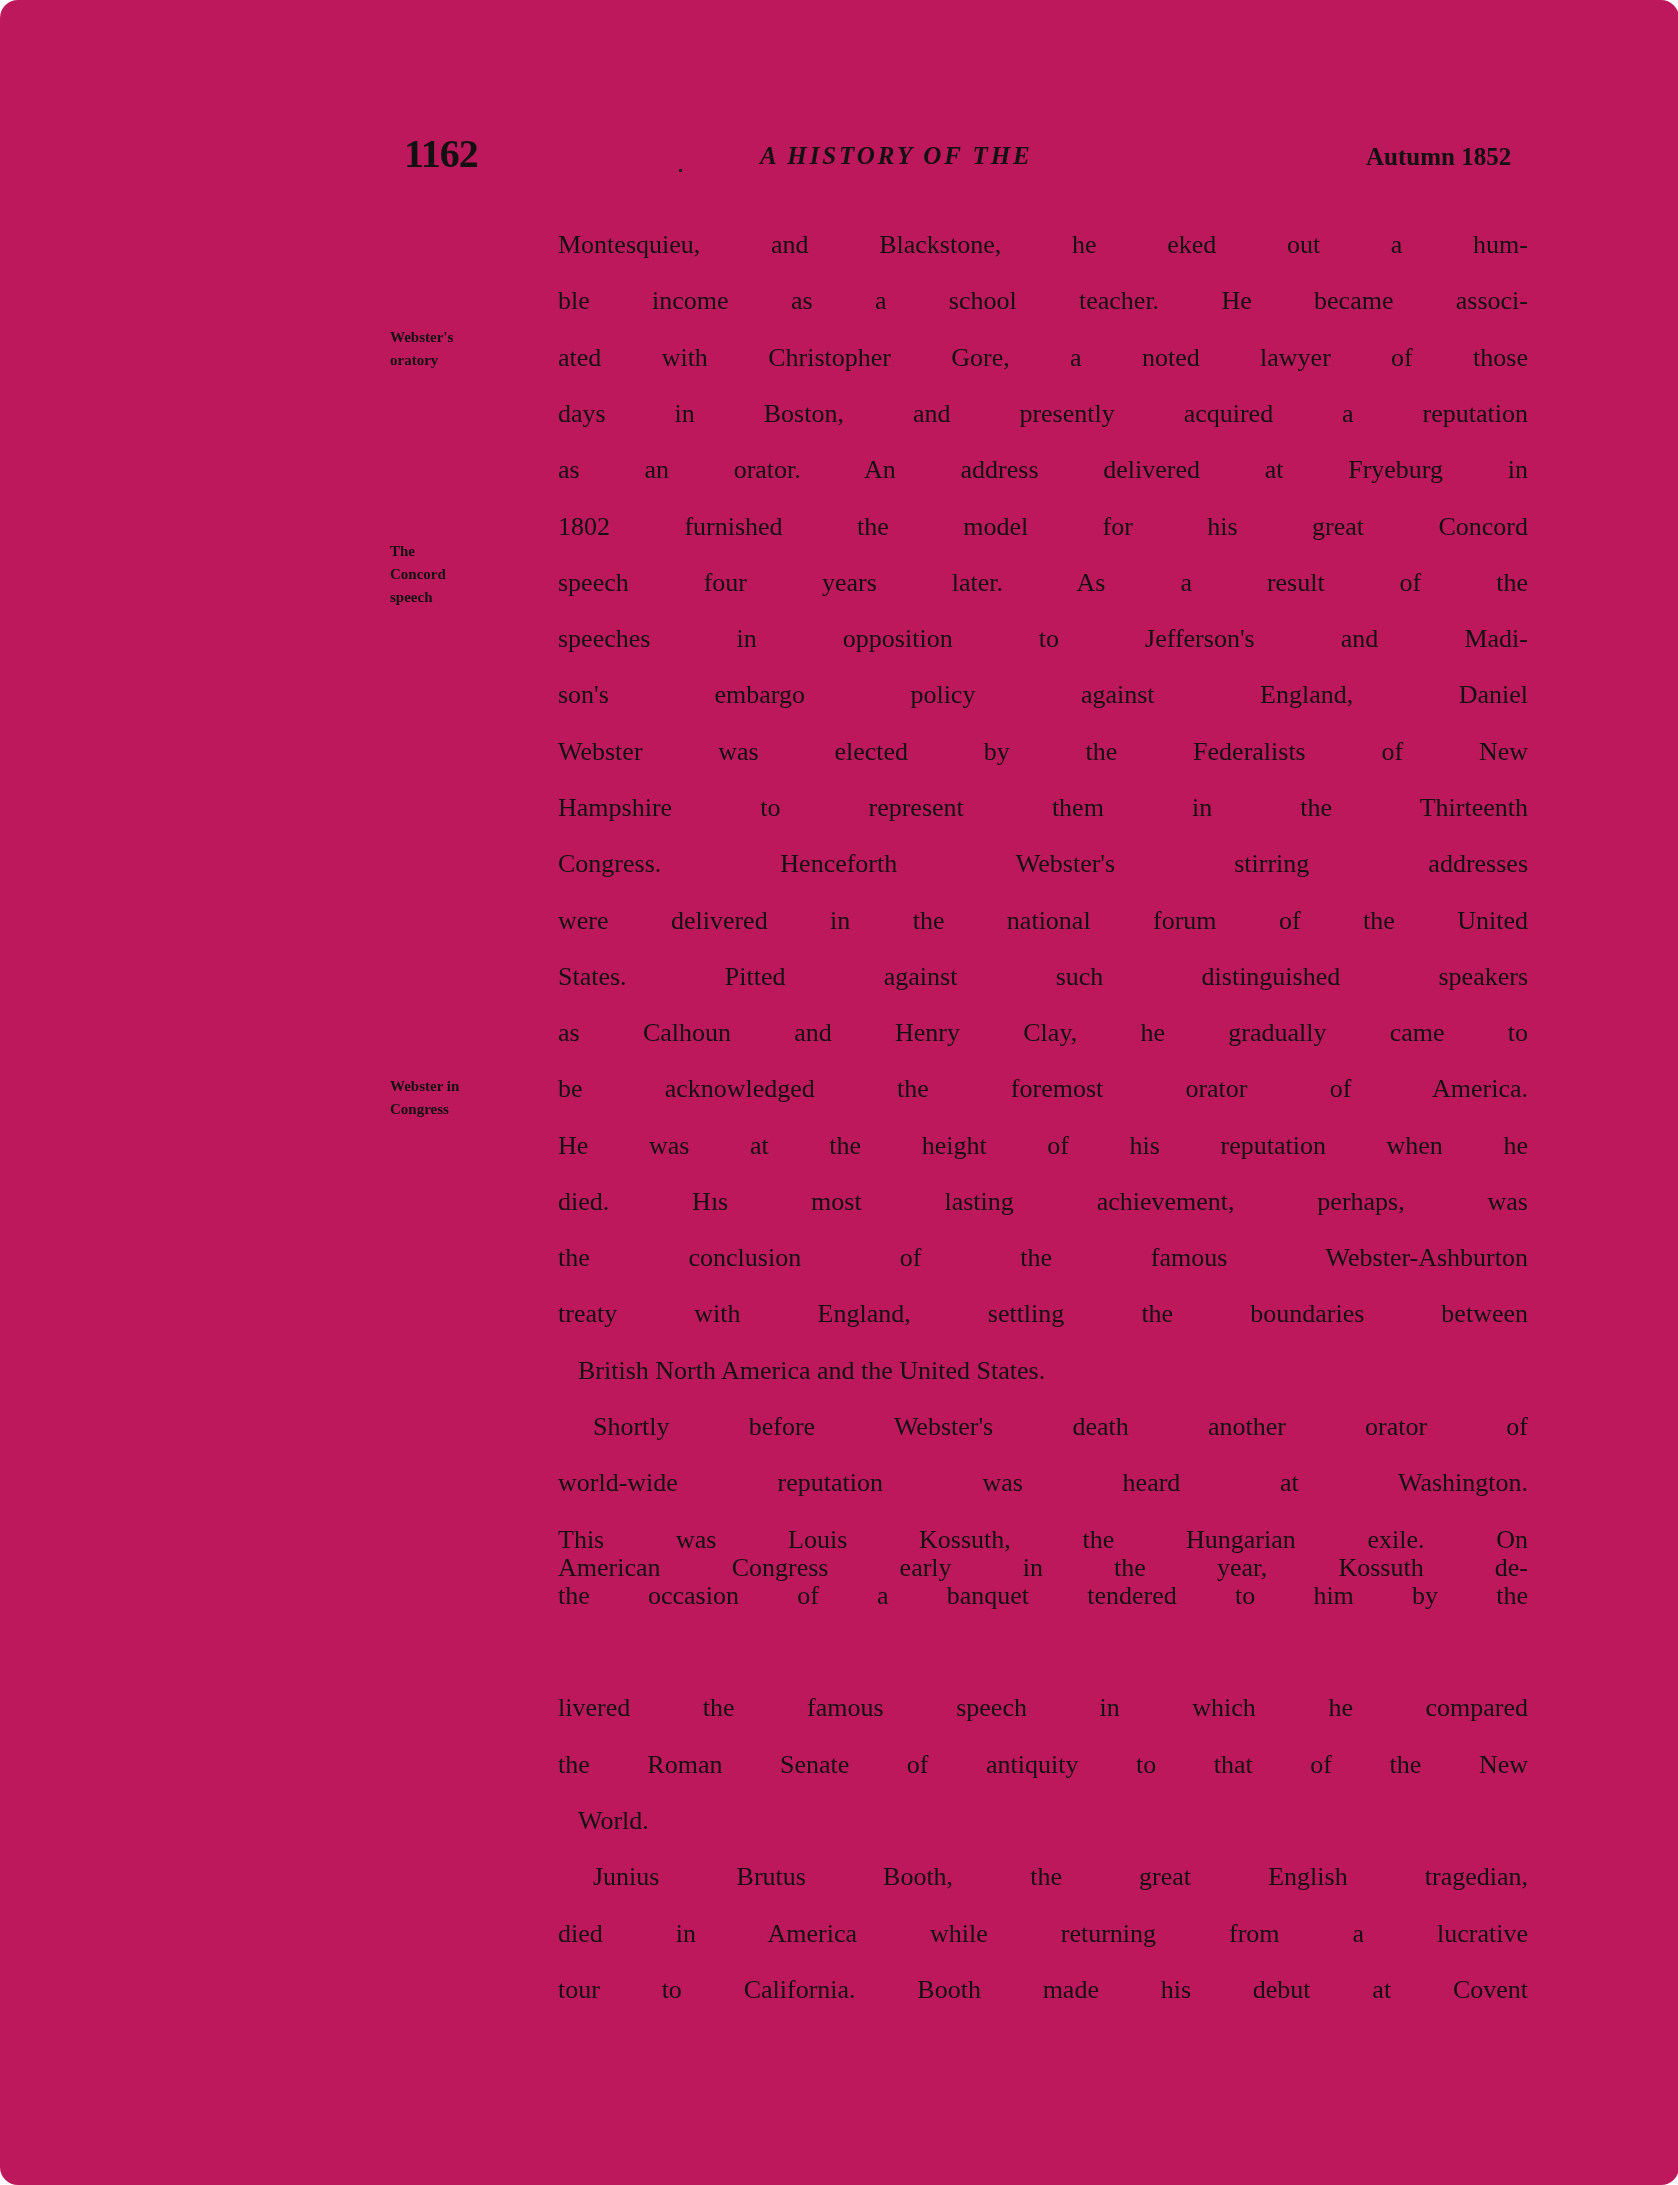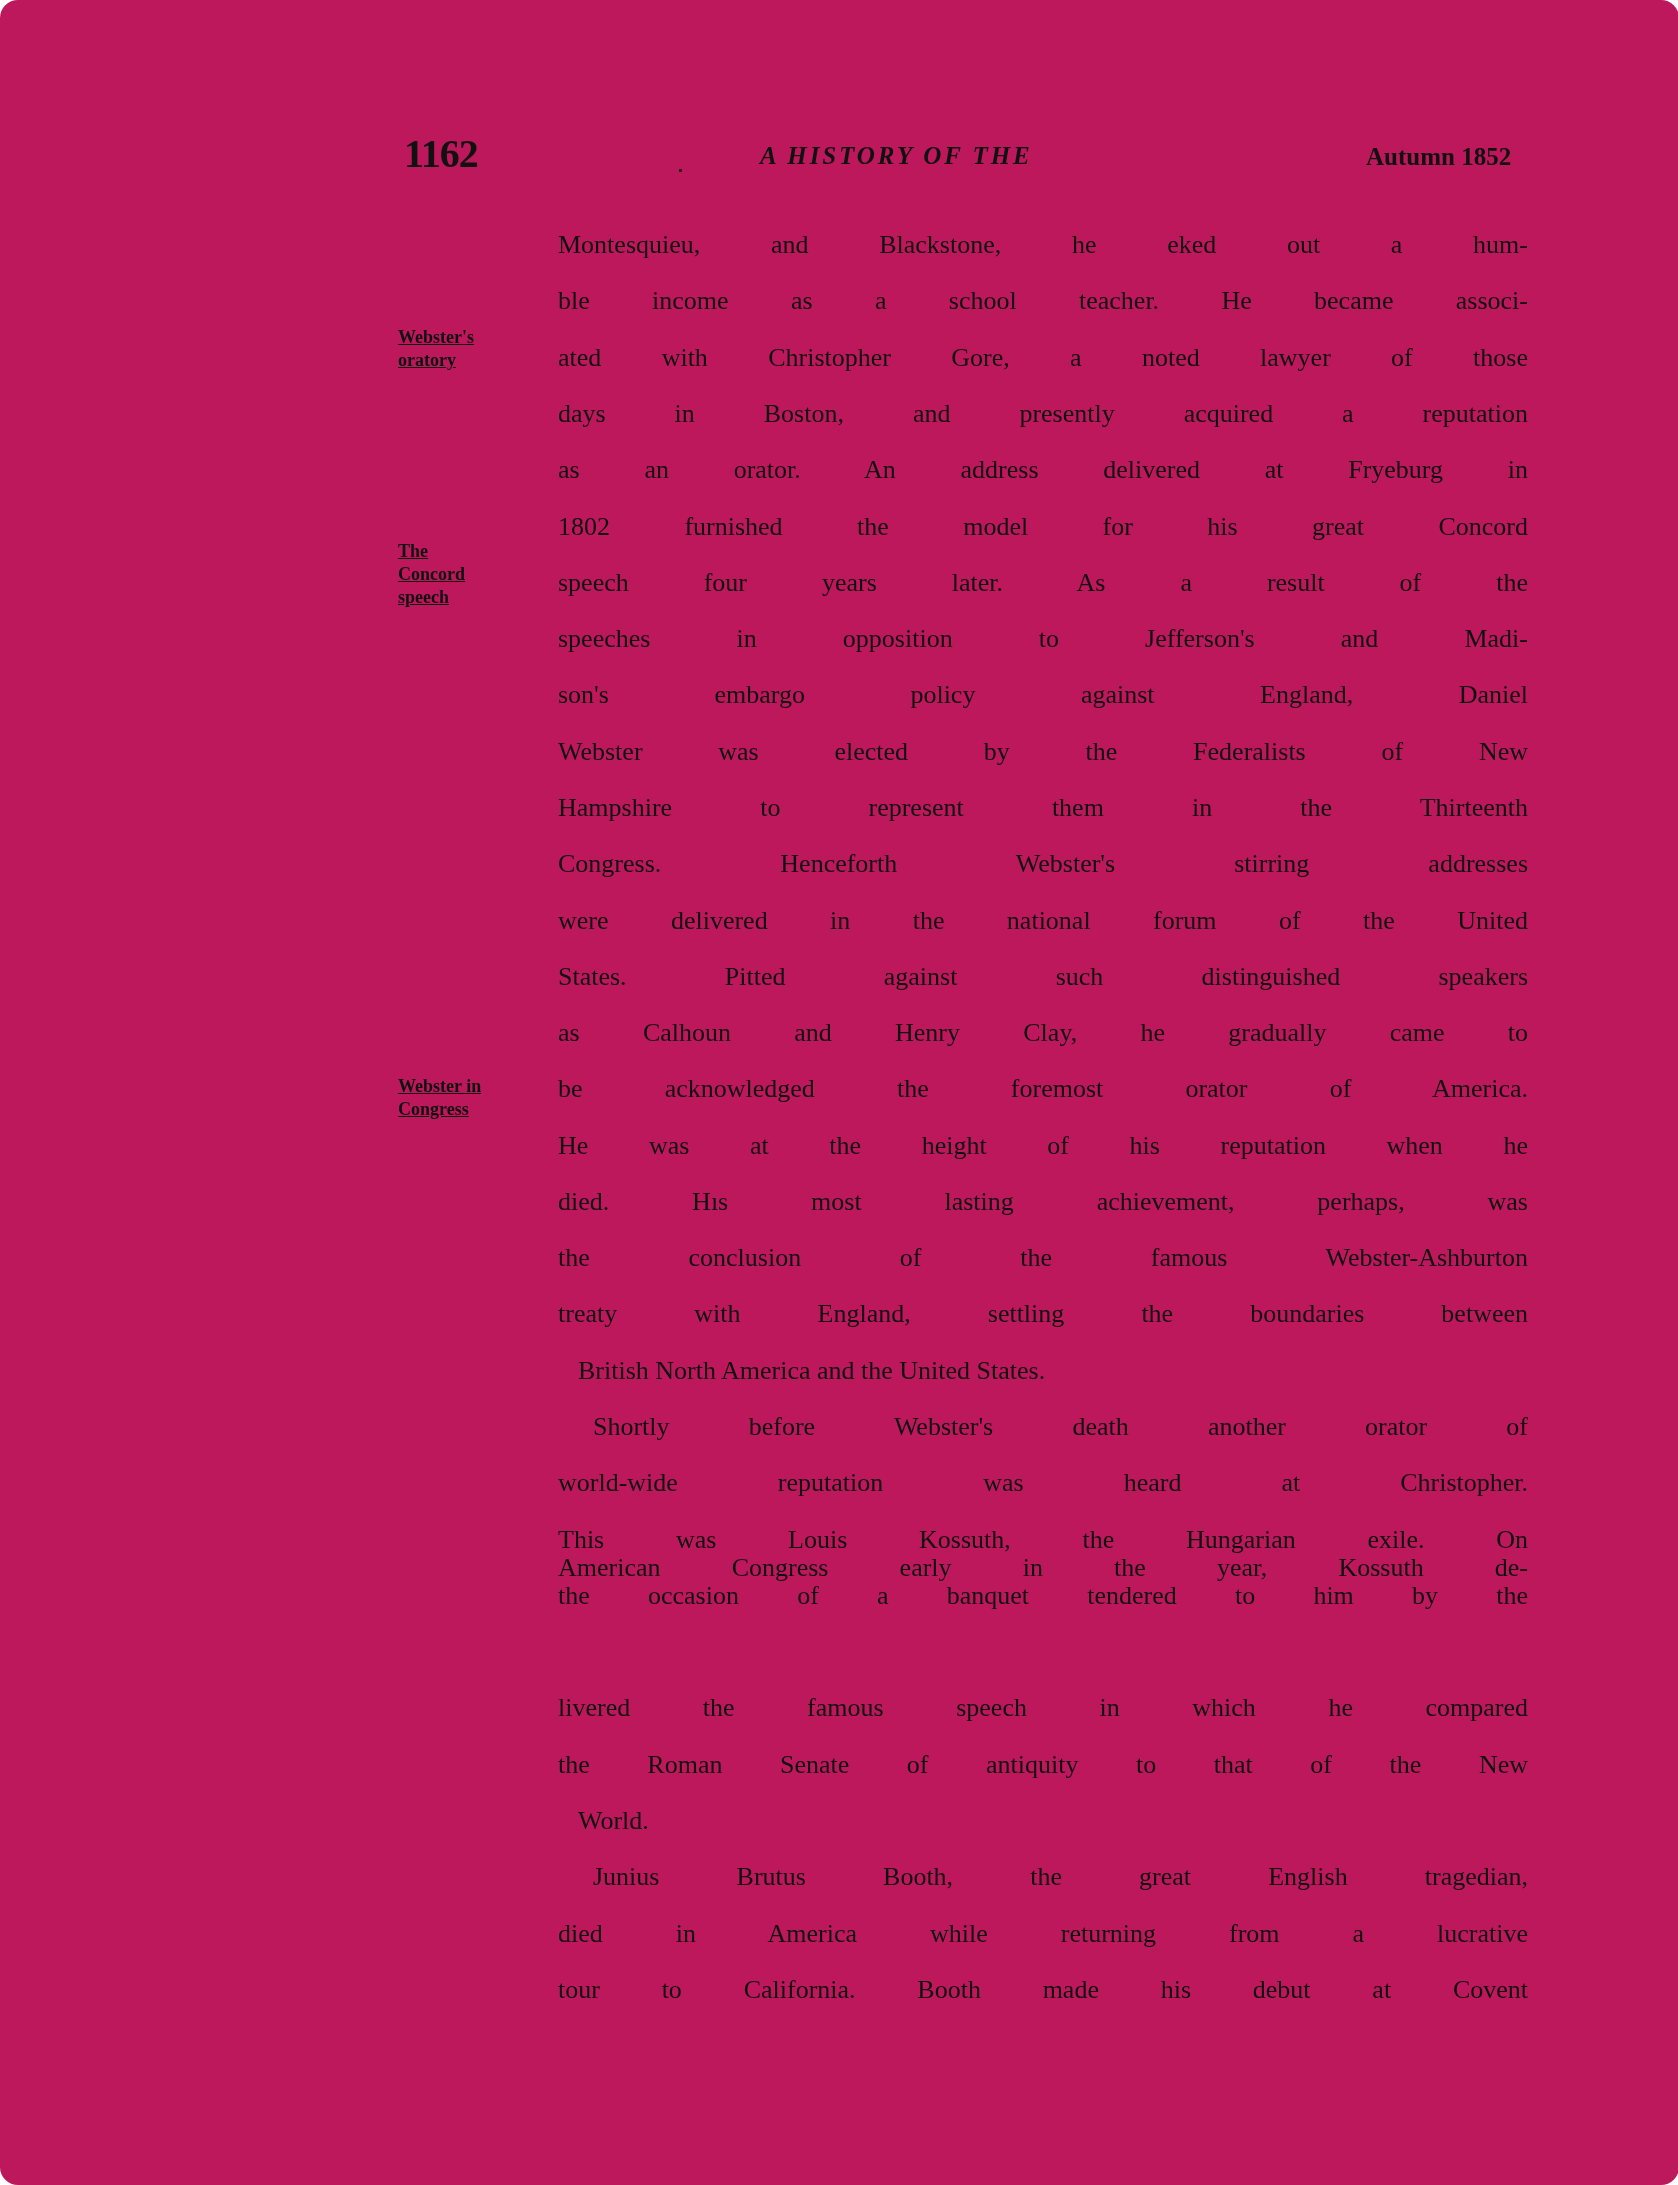--- a/index.html
+++ b/index.html
@@ -7,21 +7,21 @@
   .page { position: absolute; left: 0; top: 0; width: 1679px; height: 2185px; background: #be185d; border-radius: 18px; }
   .running-head { position: absolute; left: 0; top: 0; width: 1679px; height: 194px; }
   .page-number { position: absolute; left: 404px; top: 132px; font-size: 40px; font-weight: bold; line-height: 43px; letter-spacing: -1px; }
   .head-dot { position: absolute; left: 679px; top: 169px; width: 2.9px; height: 2.9px; background: #222; }
   .book-title { position: absolute; left: 760px; top: 136px; font-size: 25px; font-style: italic; font-weight: bold; line-height: 39px; letter-spacing: 2.9px; white-space: nowrap; }
   .season { position: absolute; left: 1366px; top: 142px; font-size: 25px; font-weight: bold; line-height: 29px; white-space: nowrap; }
   .body-text { position: absolute; left: 558px; top: 0; width: 970px; }
   .line { position: absolute; left: 0; width: 970px; height: 56px; font-size: 26px; line-height: 39px; white-space: nowrap; text-align: justify; text-align-last: justify; }
   .line.last { text-align-last: left; margin-left: 20px; }
   .line.indent { padding-left: 35px; box-sizing: border-box; }
-  .sidenote { position: absolute; left: 398px; font-size: 18px; font-weight: bold; line-height: 23px; white-space: nowrap; text-decoration: underline; }
+  .sidenote { position: absolute; left: 390px; font-size: 15px; font-weight: bold; line-height: 23px; white-space: nowrap; }
   .sidenote span { display: block; }
 </style>
 </head>
 <body>
 
 <div class="page">
 
   <div class="running-head">
     <div class="page-number">1162</div>
     <div class="head-dot"></div>
@@ -61,21 +61,21 @@
     <div class="line" style="top:901px">were delivered in the national forum of the United</div>
     <div class="line" style="top:957px">States.  Pitted against such distinguished speakers</div>
     <div class="line" style="top:1013px">as Calhoun and Henry Clay, he gradually came to</div>
     <div class="line" style="top:1069px">be acknowledged the foremost orator of America.</div>
     <div class="line" style="top:1126px">He was at the height of his reputation when he</div>
     <div class="line" style="top:1182px">died.  Hıs most lasting achievement, perhaps, was</div>
     <div class="line" style="top:1238px">the conclusion of the famous Webster-Ashburton</div>
     <div class="line" style="top:1294px">treaty with England, settling the boundaries between</div>
     <div class="line last" style="top:1351px">British North America and the United States.</div>
     <div class="line indent" style="top:1407px">Shortly before Webster's death another orator of</div>
-    <div class="line" style="top:1463px">world-wide reputation was heard at Christopher.</div>
+    <div class="line" style="top:1463px">world-wide reputation was heard at Washington.</div>
     <div class="line" style="top:1520px">This was Louis Kossuth, the Hungarian exile.  On</div>
     <div class="line" style="top:1576px">the occasion of a banquet tendered to him by the</div>
     <div class="line" style="top:1548px">American Congress early in the year, Kossuth de-</div>
     <div class="line" style="top:1688px">livered the famous speech in which he compared</div>
     <div class="line" style="top:1745px">the Roman Senate of antiquity to that of the New</div>
     <div class="line last" style="top:1801px">World.</div>
     <div class="line indent" style="top:1857px">Junius Brutus Booth, the great English tragedian,</div>
     <div class="line" style="top:1914px">died in America while returning from a lucrative</div>
     <div class="line" style="top:1970px">tour to California.  Booth made his debut at Covent</div>
   </div>

